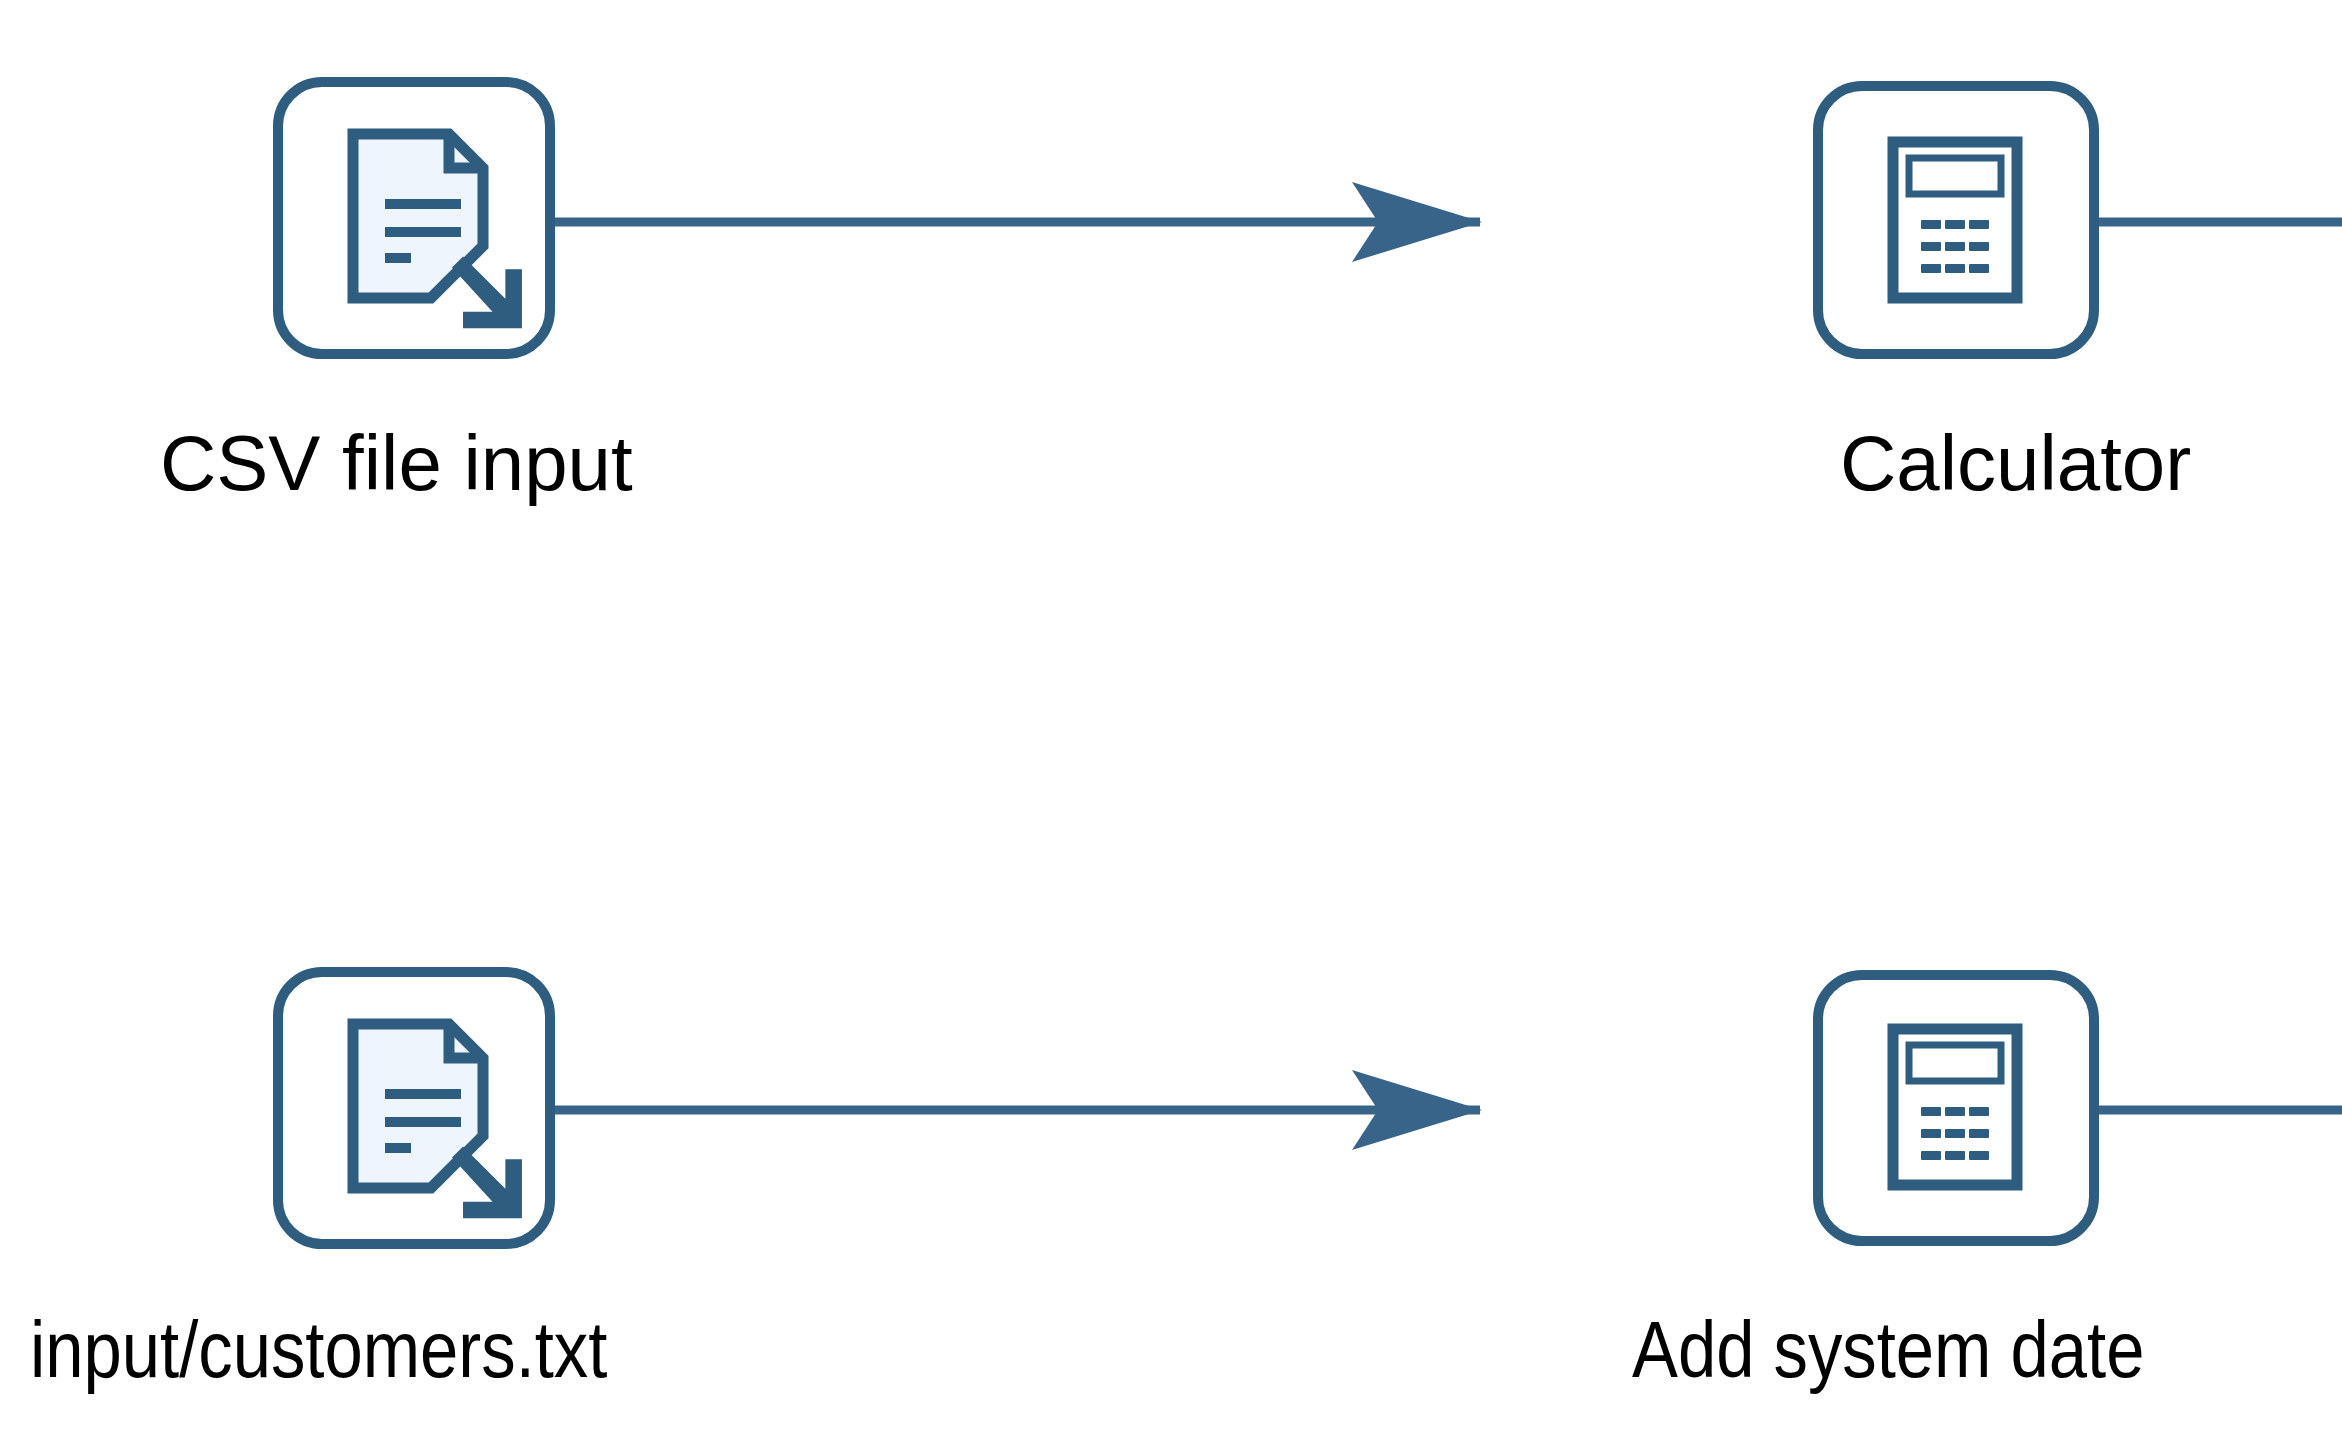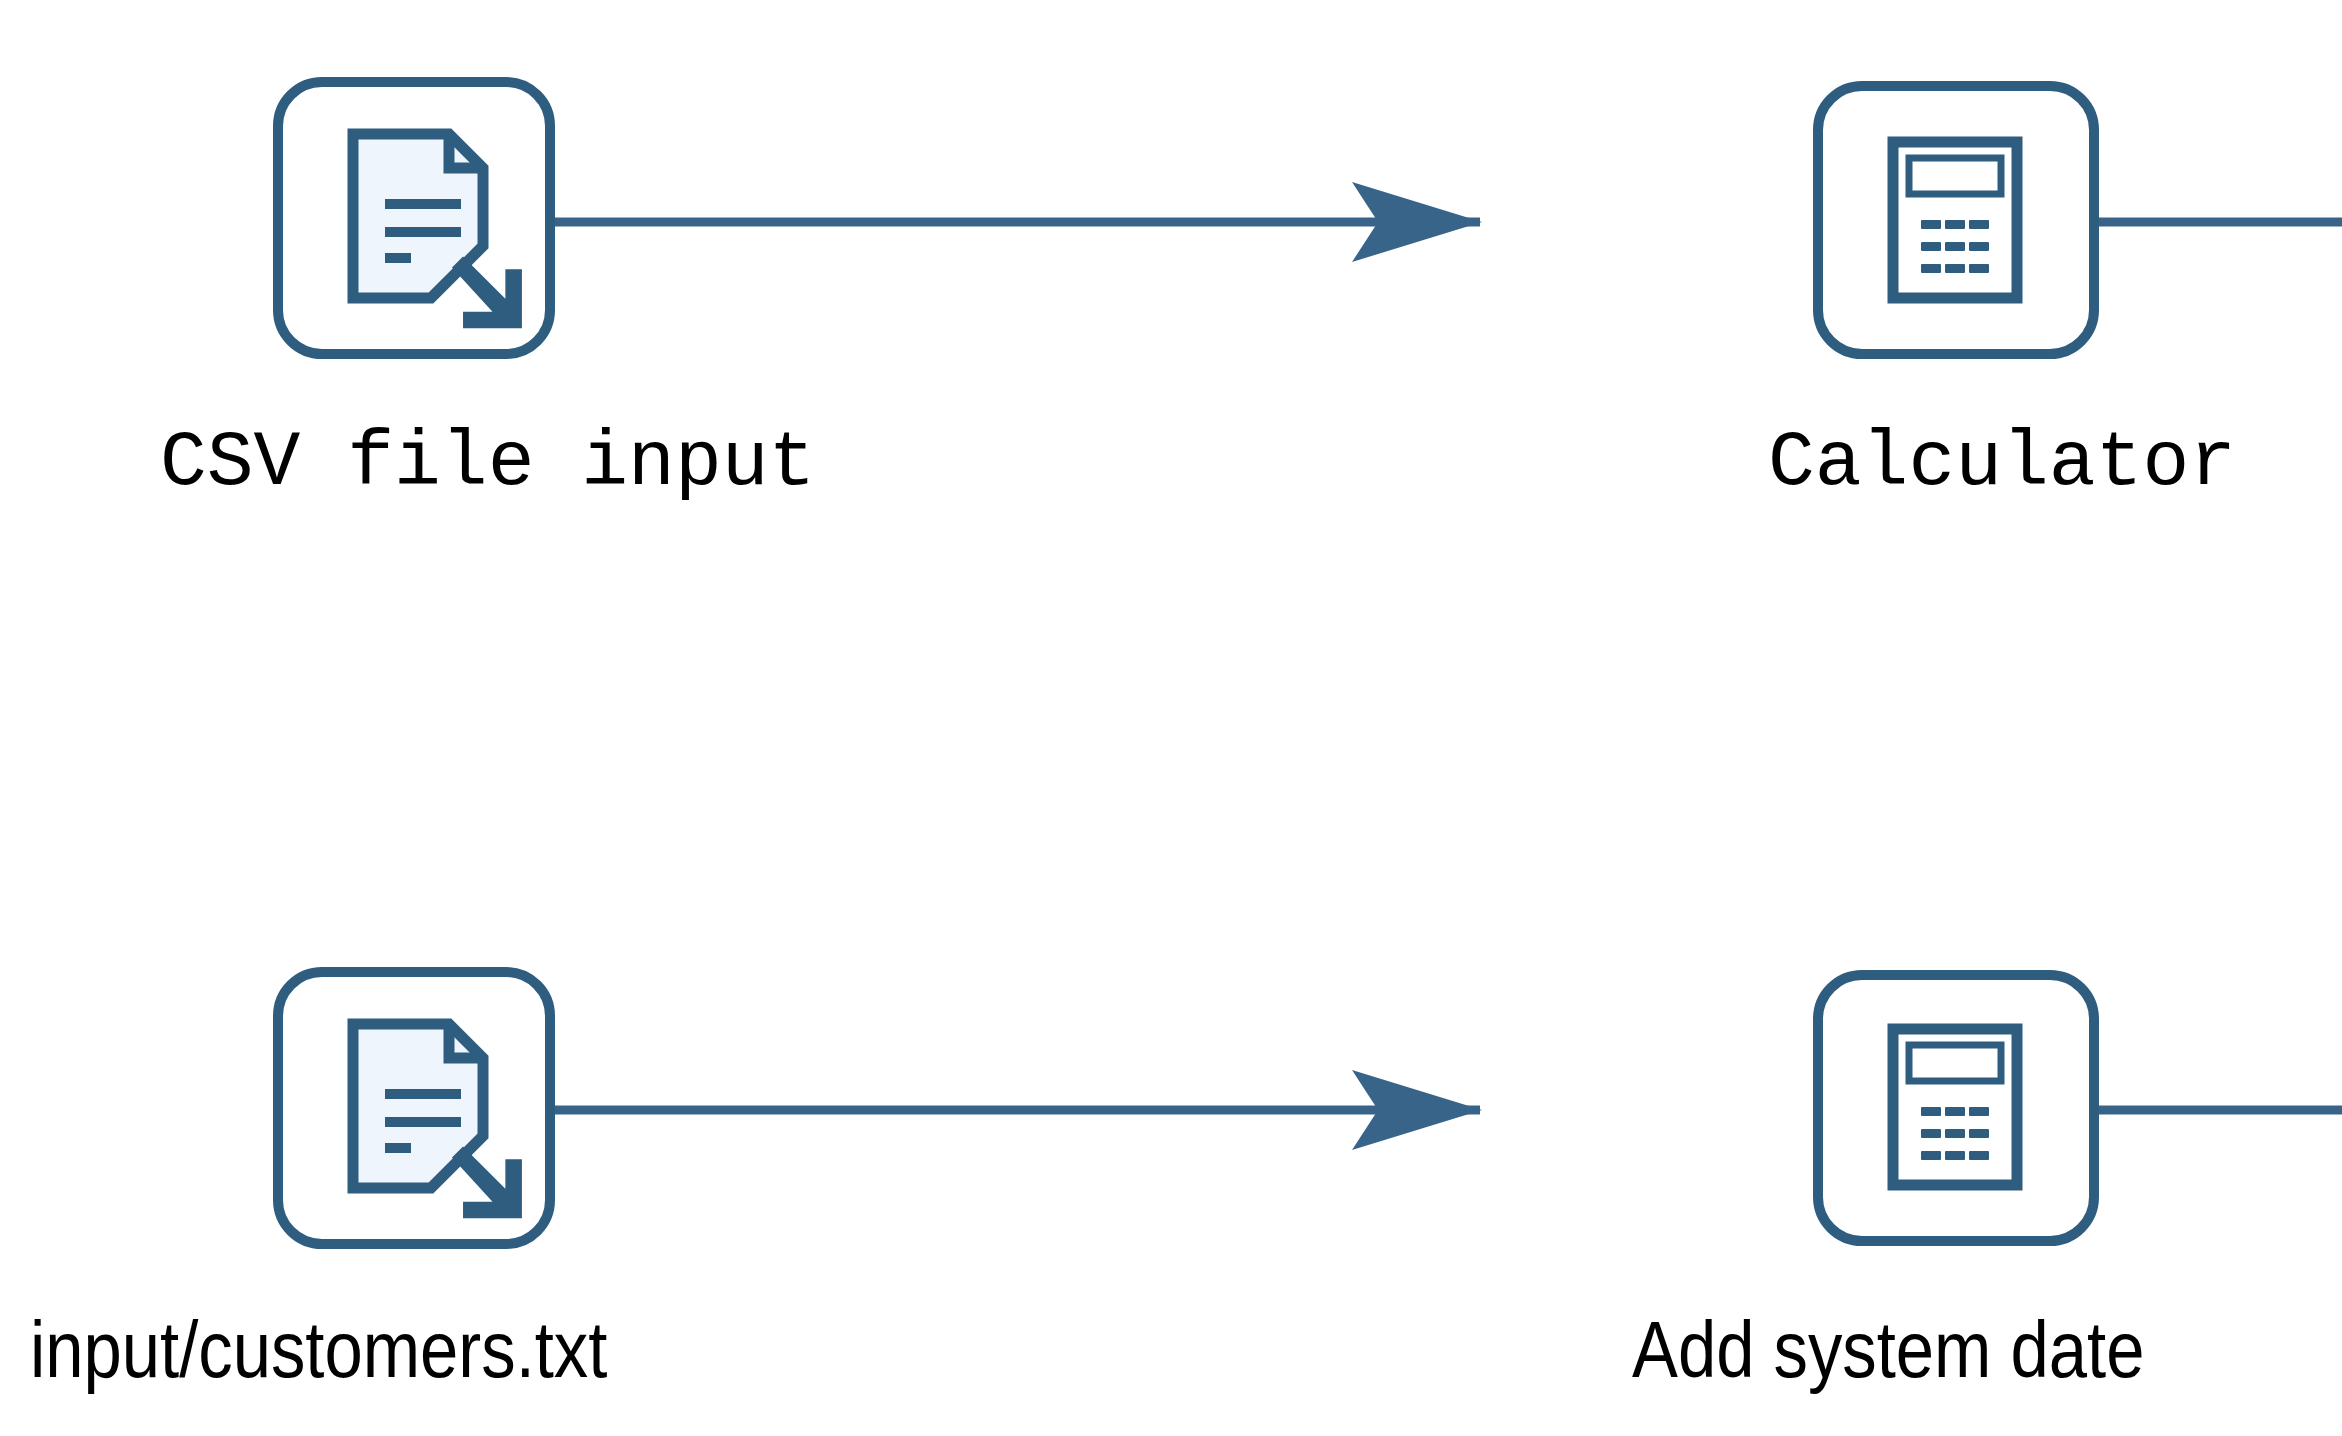--- a/index.html
+++ b/index.html
@@ -24,21 +24,21 @@
     width: 2342px;
     height: 1436px;
   }
   .node-label {
     position: absolute;
     color: #000000;
     white-space: nowrap;
     line-height: 1;
   }
   .label-top {
-    font-family: Liberation Mono, monospace;
+    font-family: Liberation Sans, sans-serif;
     font-size: 78px;
     letter-spacing: 0px;
   }
   .label-bottom {
     font-family: "Liberation Sans Narrow", "Liberation Sans", sans-serif;
     font-size: 80px;
     letter-spacing: 0px;
     transform: scaleX(0.86);
     transform-origin: left center;
   }
@@ -132,19 +132,19 @@
       <rect x="1818" y="975" width="276" height="266" rx="44" ry="44" fill="#ffffff" stroke="#2e5d80" stroke-width="10"></rect>
       <g transform="translate(1887,1023)">
         <use href="#glyph-calculator"></use>
       </g>
     </g>
 
   </svg>
 
   <div class="node-label label-top" style="left:160px; top:424px;">CSV file input</div>
 
-  <div class="node-label label-top" style="left:1768px; top:424px;">Calculator</div>
+  <div class="node-label label-top" style="left:1840px; top:424px;">Calculator</div>
 
   <div class="node-label label-bottom" style="left:30px; top:1310px;">input/customers.txt</div>
 
   <div class="node-label label-bottom" style="left:1632px; top:1310px;">Add system date</div>
 
 </div>
 
 </body></html>

